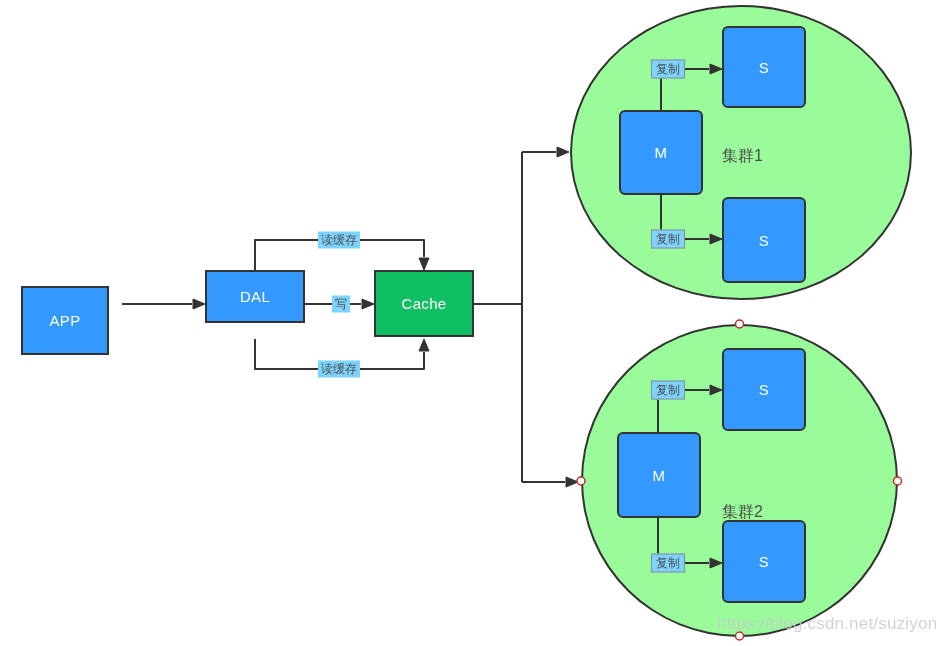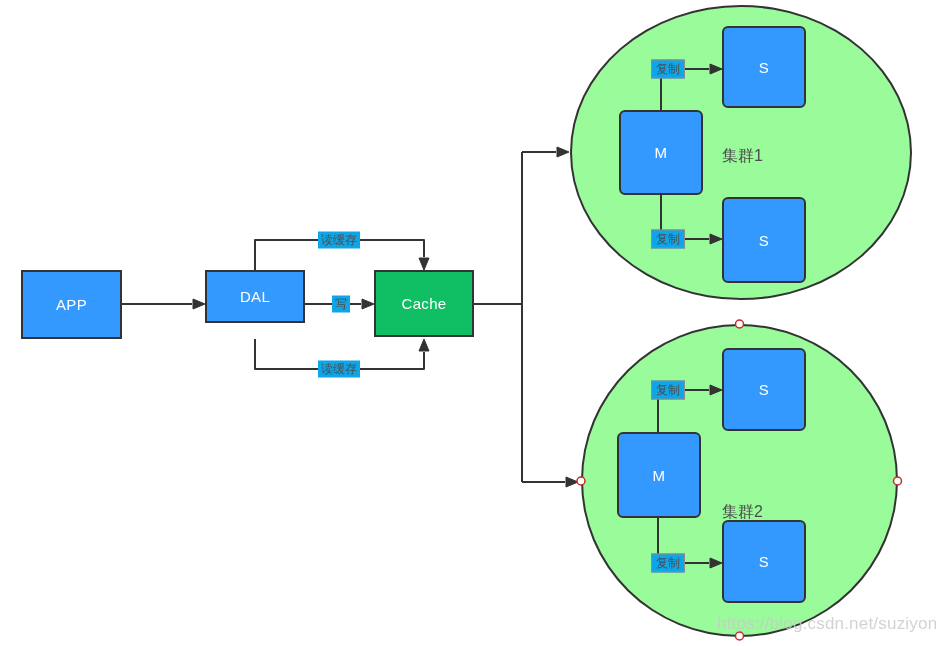--- a/index.html
+++ b/index.html
@@ -18,33 +18,33 @@
   .edges .handle{fill:#ffffff;stroke:#C62828;stroke-width:1.5;}
   
   .node{
     position:absolute;display:flex;align-items:center;justify-content:center;
     color:#ffffff;font-size:15px;letter-spacing:.3px;
     border:2px solid #333333;box-sizing:border-box;
   }
   .blue{background:#3399FF;}
   .green{background:#10BE64;}
   .rounded{border-radius:6px;}
-  #app{left:21px;top:270px;width:101px;height:69px;text-align:center;}
+  #app{left:21px;top:286px;width:88px;height:69px;text-align:center;}
   #dal{left:205px;top:270px;width:100px;height:53px;}
   #cache{left:374px;top:270px;width:100px;height:67px;}
   #c1m{left:619px;top:110px;width:84px;height:85px;}
   #c1s1{left:722px;top:26px;width:84px;height:82px;}
   #c1s2{left:722px;top:197px;width:84px;height:86px;}
   #c2m{left:617px;top:432px;width:84px;height:86px;}
   #c2s1{left:722px;top:348px;width:84px;height:83px;}
   #c2s2{left:722px;top:520px;width:84px;height:83px;}
   
   .chip{
     position:absolute;transform:translate(-50%,-50%);
-    background:#0ea5e9;color:#4D4D4D;font-size:12px;line-height:1.25;
+    background:#7dd3fc;color:#4D4D4D;font-size:12px;line-height:1.25;
     padding:1px 3px;white-space:nowrap;
   }
   .chip.bordered{border:1px solid #8C8C8C;padding:1px 4px;}
   .chip-read-top{left:339px;top:240px;}
   .chip-write{left:341px;top:304px;}
   .chip-read-bottom{left:339px;top:369px;}
   .chip-rep-c1-top{left:668px;top:69px;}
   .chip-rep-c1-bottom{left:668px;top:239px;}
   .chip-rep-c2-top{left:668px;top:390px;}
   .chip-rep-c2-bottom{left:668px;top:563px;}

